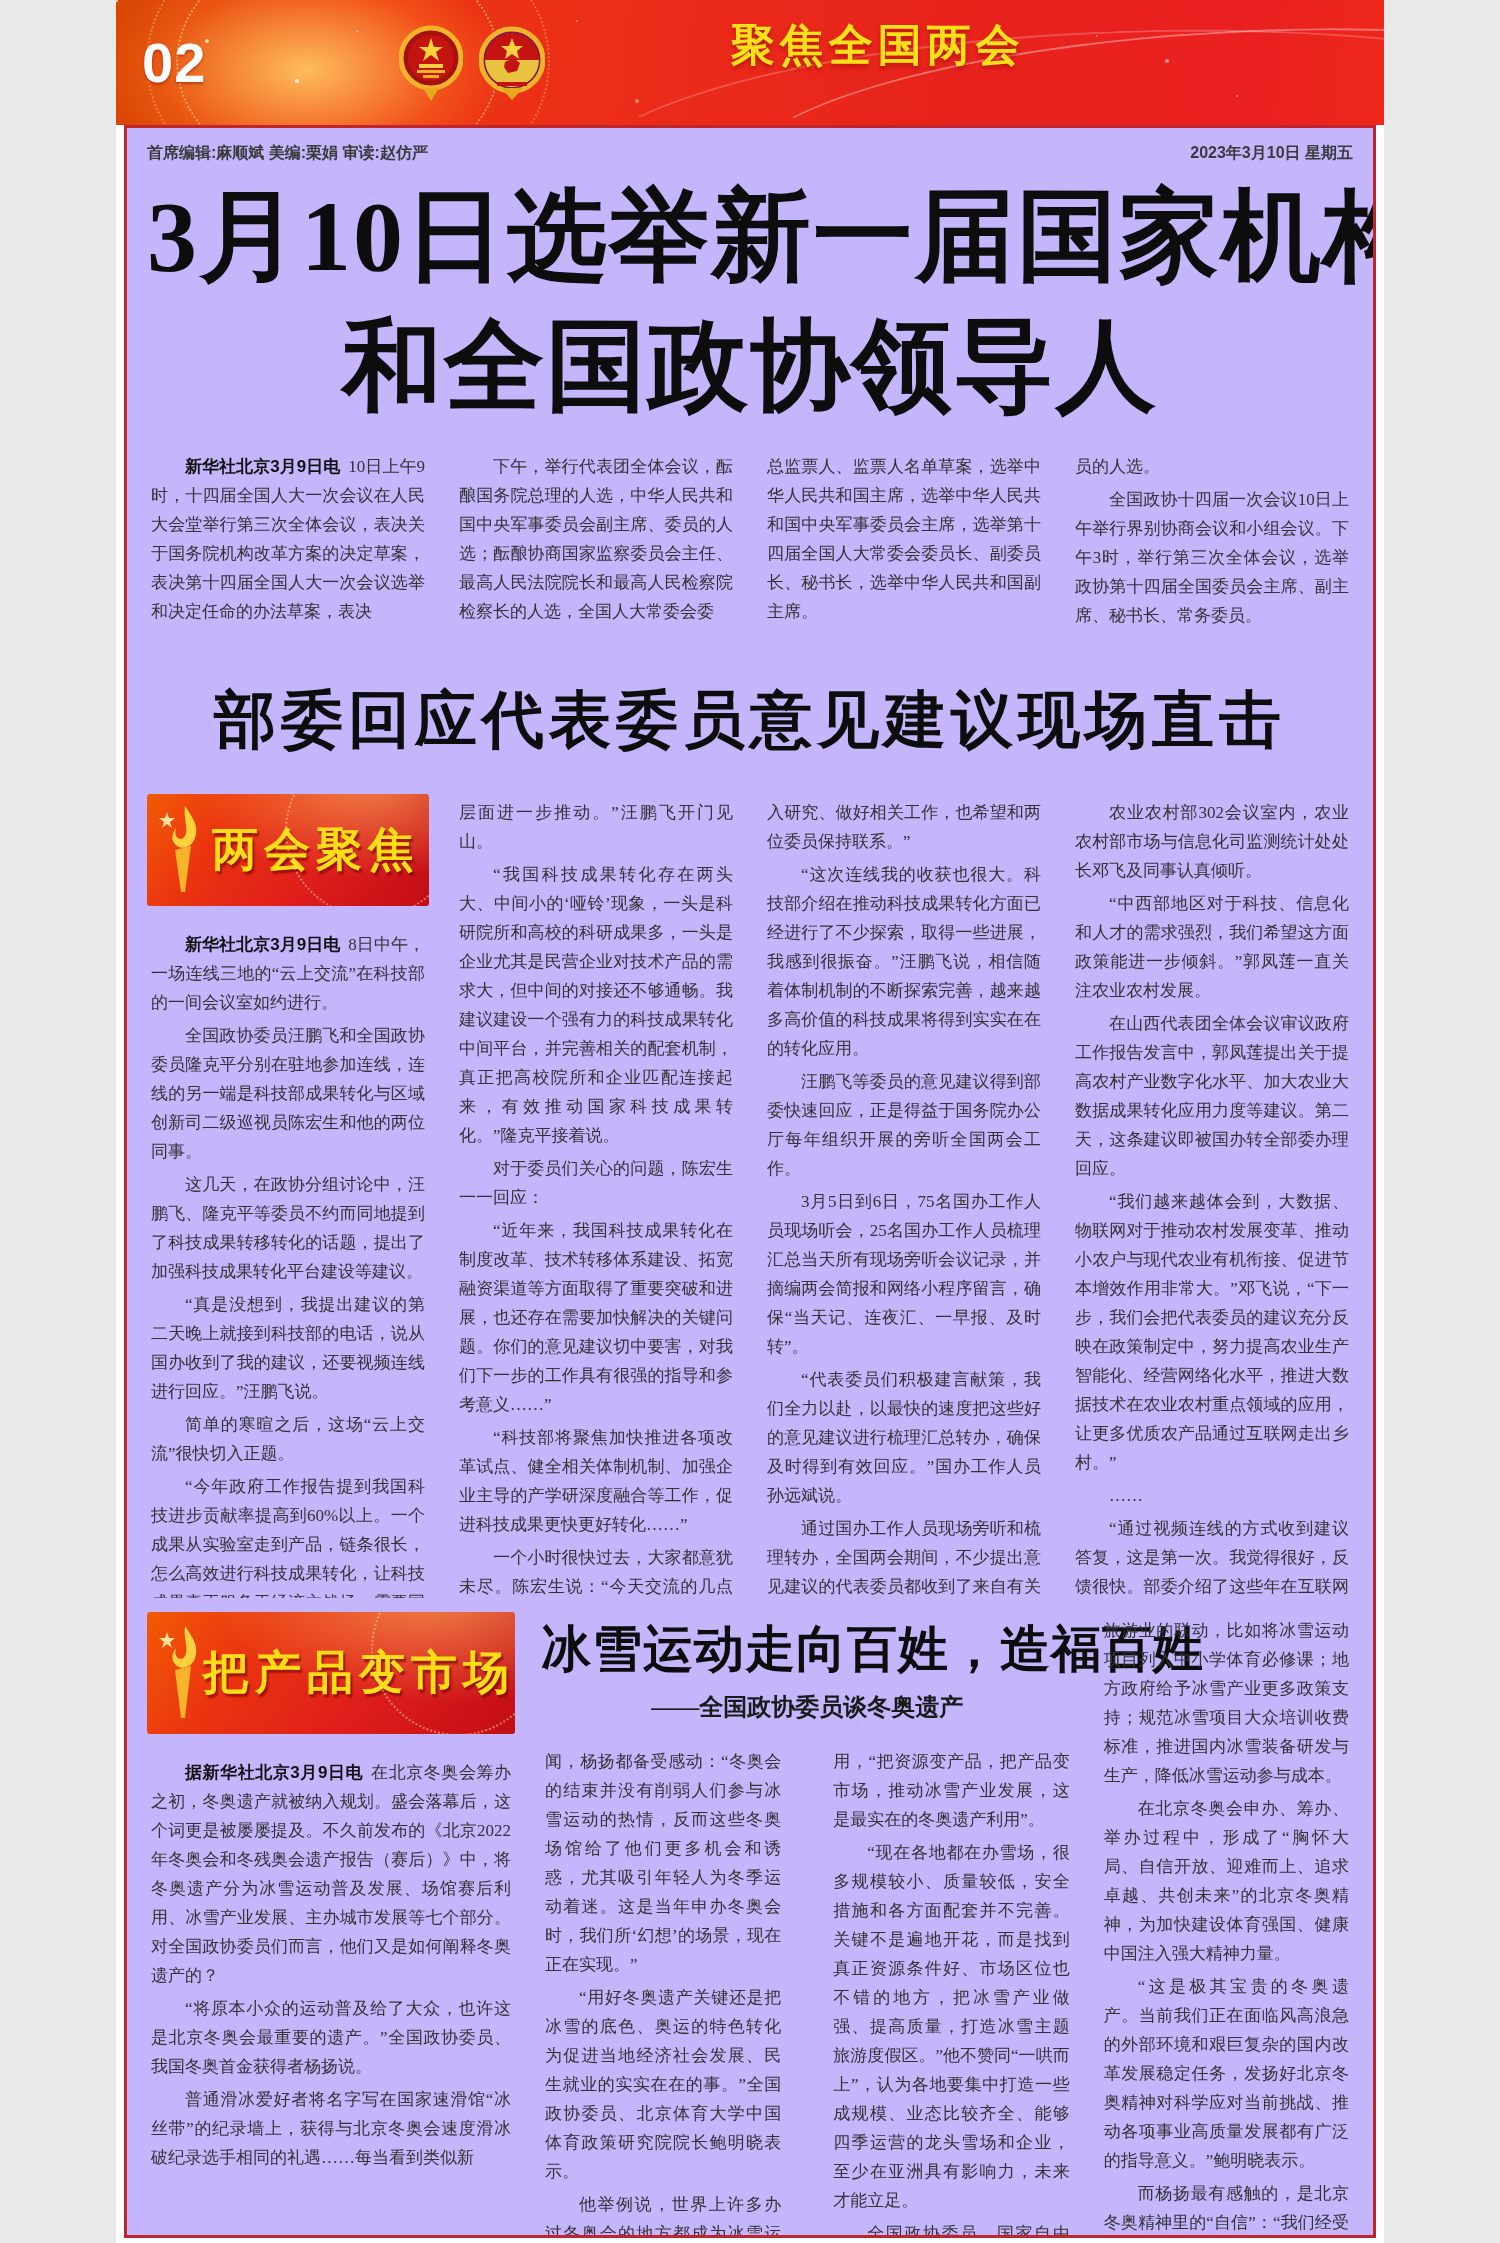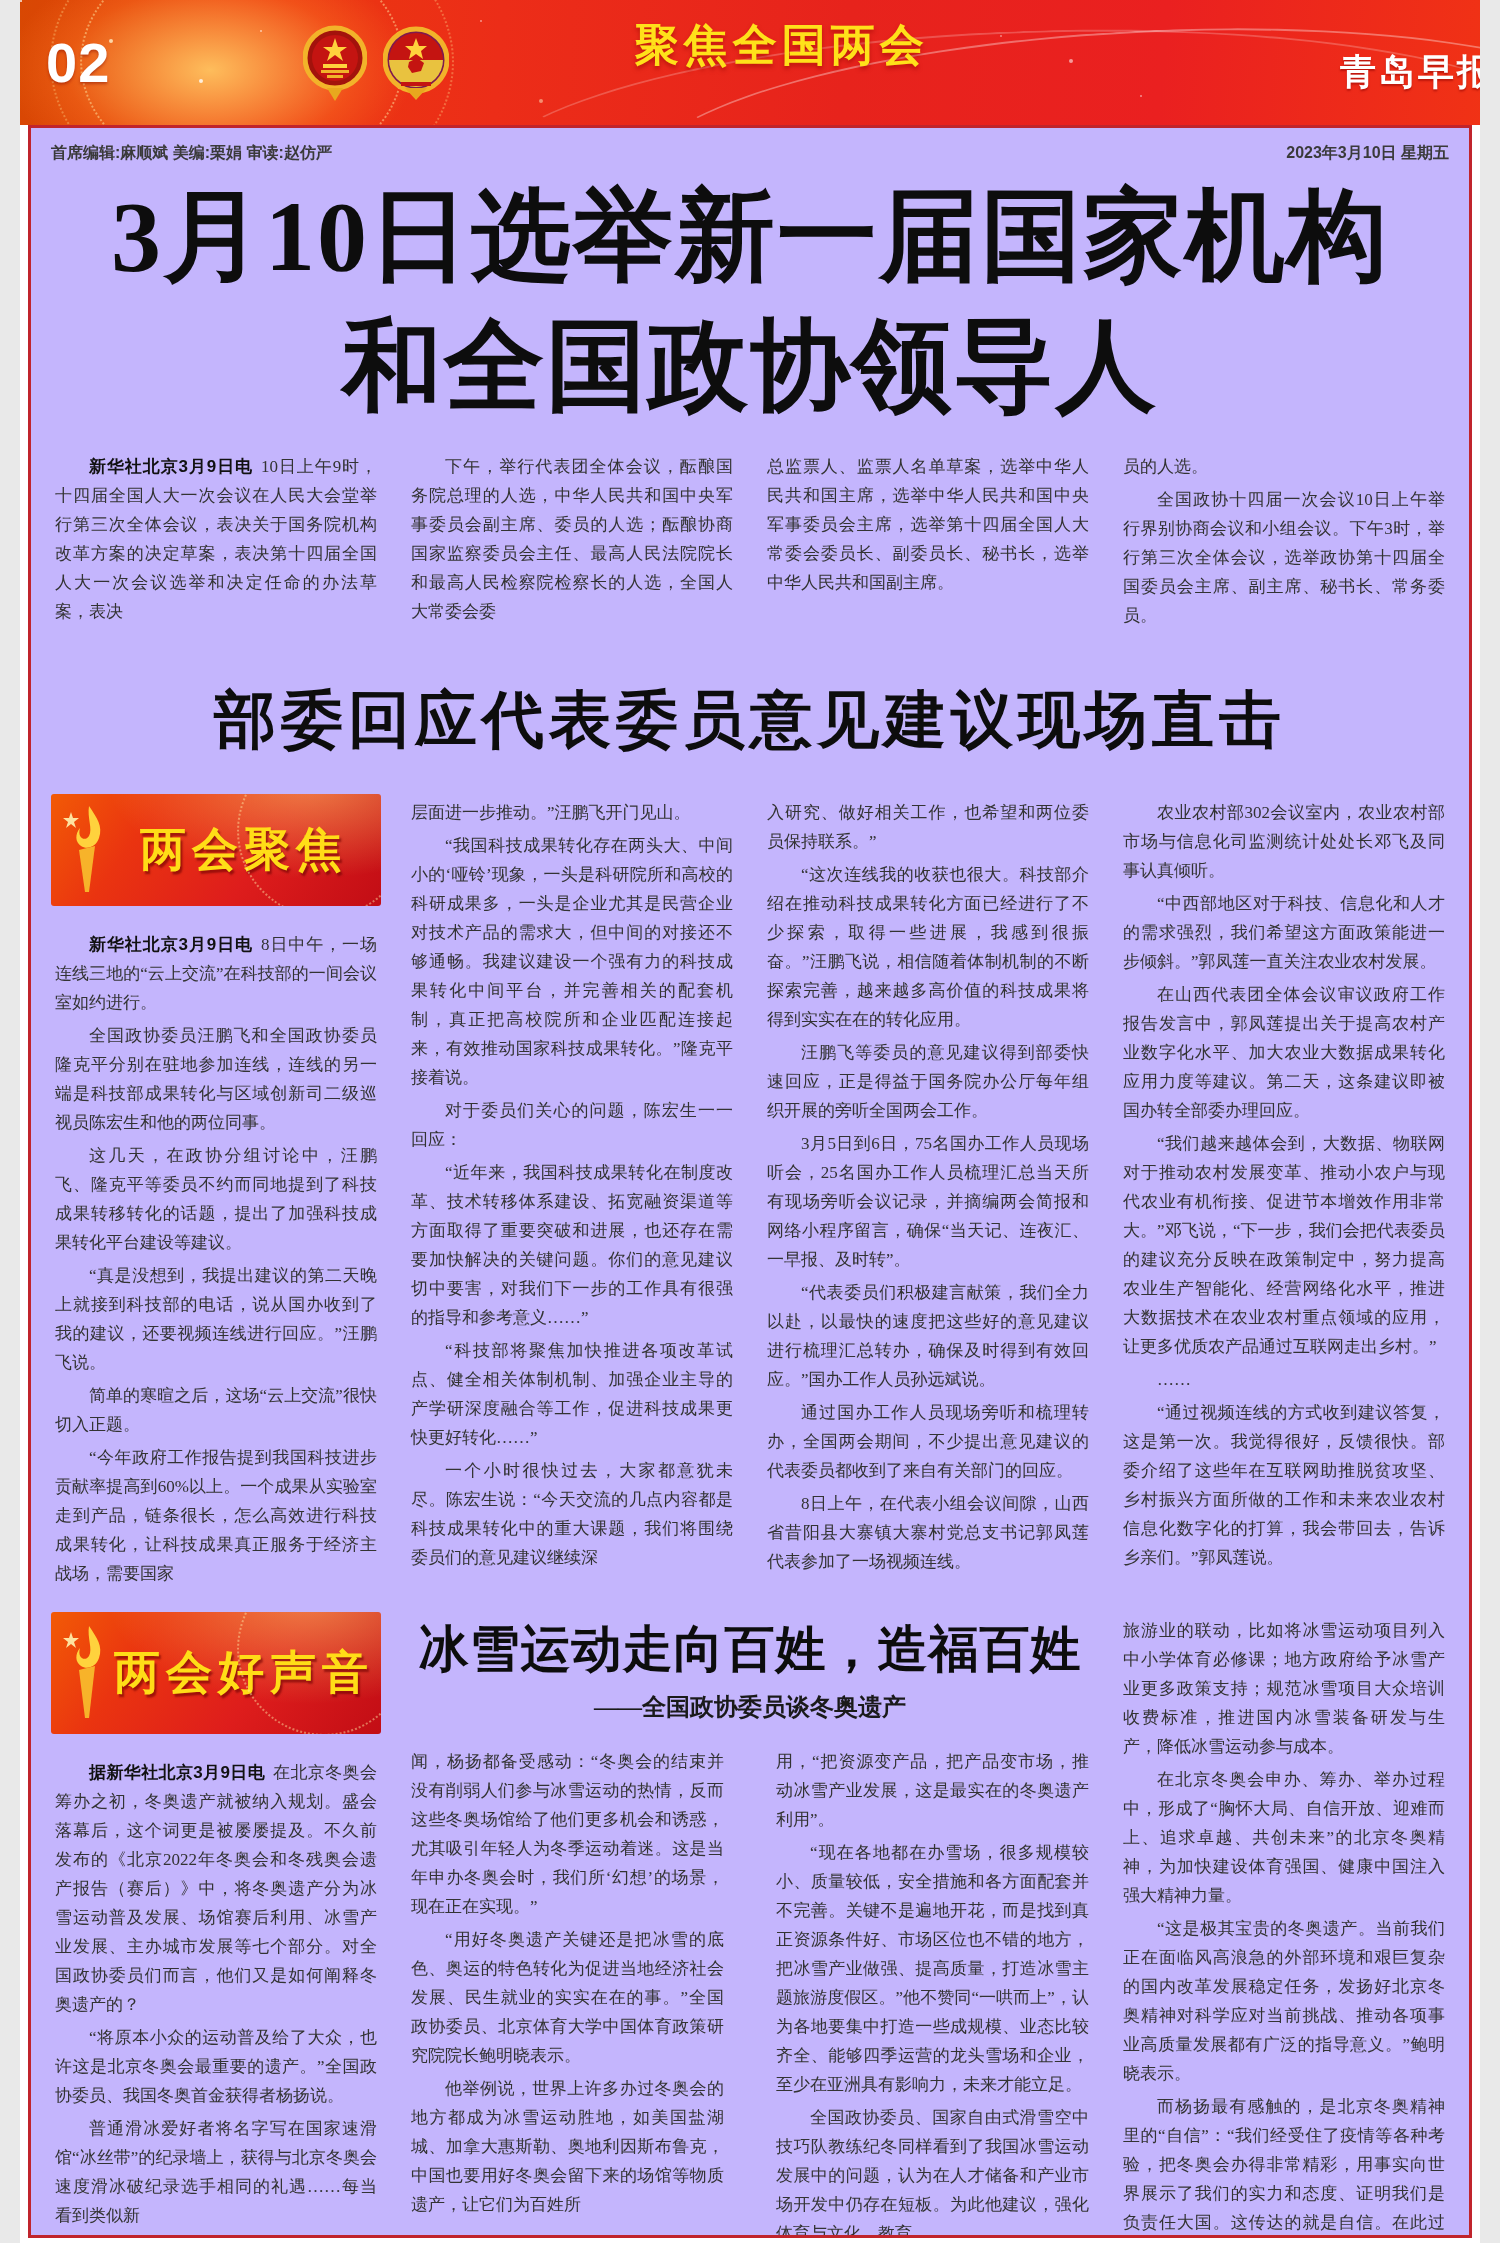--- a/index.html
+++ b/index.html
@@ -1,16 +1,16 @@
 <!DOCTYPE html>
 <html><head>
 <meta charset="utf-8">
 <style>
   html,body{margin:0;padding:0;background:#e9e9e9;}
-  .page{position:relative;width:1460px;height:2243px;background:#ffffff;margin:0 auto;
+  .page{position:relative;width:1268px;height:2243px;background:#ffffff;margin:0 auto;
         font-family:"Liberation Serif",serif;overflow:hidden;}
 
   
   .top-banner{position:absolute;left:0;top:0;width:1500px;height:125px;overflow:hidden;
     background:linear-gradient(95deg,#d84803 0%,#ea3a0e 14%,#ec2d18 32%,#e7231c 55%,#ea2020 76%,#f13414 100%);}
   .banner-glow{position:absolute;left:-70px;top:-80px;width:520px;height:300px;
     background:radial-gradient(closest-side,rgba(255,196,96,.95),rgba(255,128,40,.35) 55%,rgba(255,100,30,0) 78%);}
   .banner-rings{position:absolute;left:60px;top:-60px;width:320px;height:240px;border-radius:50%;
     border:2px dotted rgba(255,230,160,.5);}
   .banner-rings2{position:absolute;left:30px;top:-90px;width:400px;height:300px;border-radius:50%;
@@ -199,21 +199,21 @@
     <div class="sec-bottom cols4">
       <div>
         <div class="badge tall">
           <span class="torch">
             <svg width="52" height="110" viewBox="0 0 52 110">
               <path d="M30 8 C38 20 44 28 40 40 C37 49 28 52 22 48 C16 44 16 36 21 30 C18 40 26 44 30 38 C34 31 28 20 30 8 Z" fill="#ffd23d"></path>
               <path d="M20 52 L36 48 L30 100 L26 100 Z" fill="#f7b32a"></path>
               <polygon points="12,14 14,20 20,20 15,24 17,30 12,26 7,30 9,24 4,20 10,20" fill="#fff3b0" opacity="0.9"></polygon>
             </svg>
           </span>
-          <span class="badge-text">两会好声音</span>
+          <span class="badge-text">把产品变市场</span>
         </div>
         <p class="para"><b class="lead">据新华社北京3月9日电</b><span>在北京冬奥会筹办之初，冬奥遗产就被纳入规划。盛会落幕后，这个词更是被屡屡提及。不久前发布的《北京2022年冬奥会和冬残奥会遗产报告（赛后）》中，将冬奥遗产分为冰雪运动普及发展、场馆赛后利用、冰雪产业发展、主办城市发展等七个部分。对全国政协委员们而言，他们又是如何阐释冬奥遗产的？</span></p>
         <p class="para">“将原本小众的运动普及给了大众，也许这是北京冬奥会最重要的遗产。”全国政协委员、我国冬奥首金获得者杨扬说。</p>
         <p class="para">普通滑冰爱好者将名字写在国家速滑馆“冰丝带”的纪录墙上，获得与北京冬奥会速度滑冰破纪录选手相同的礼遇……每当看到类似新</p>
       </div>
 
       <div class="span2">
         <div class="headline-bottom">冰雪运动走向百姓，造福百姓</div>
         <div class="subhead-bottom">——全国政协委员谈冬奥遗产</div>
         <div class="cols2">

